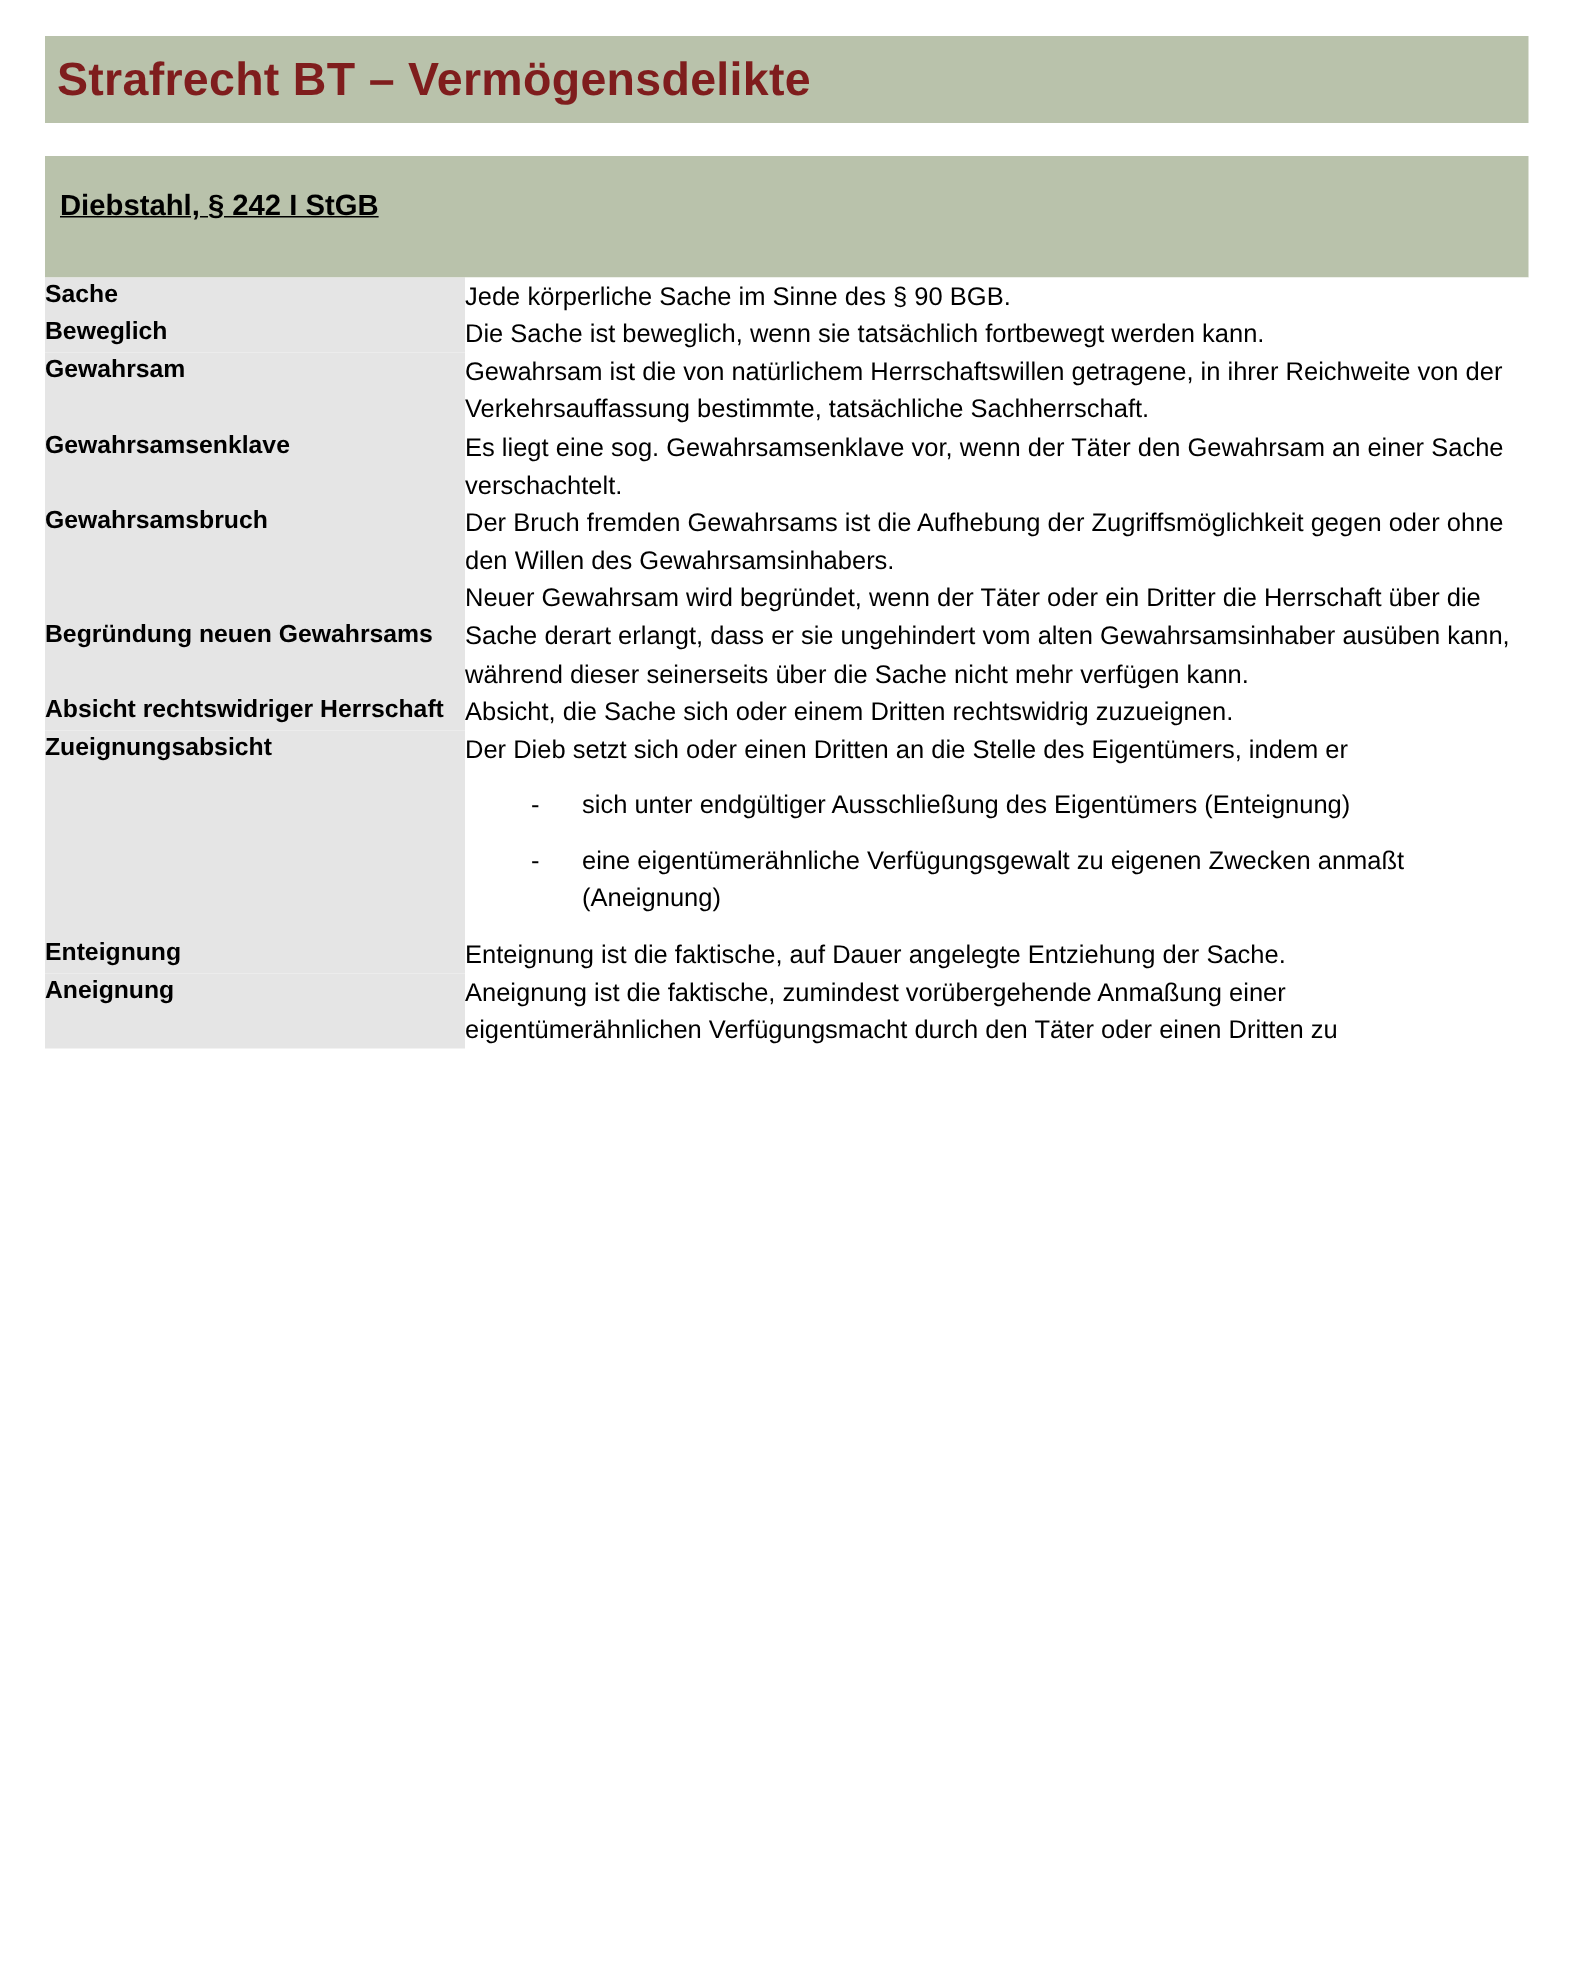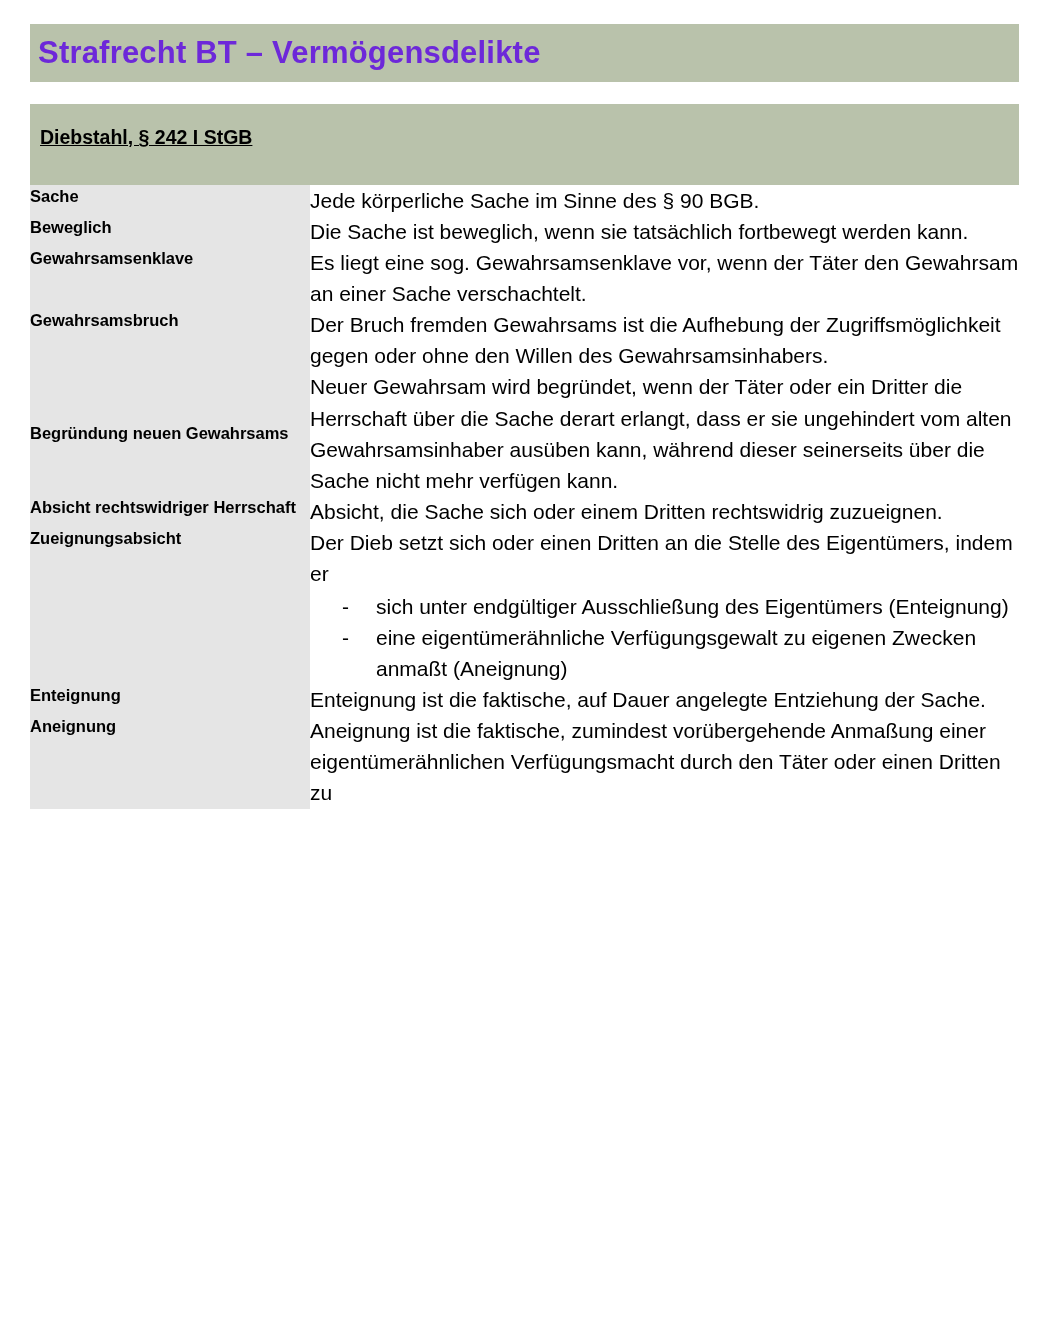--- a/index.html
+++ b/index.html
@@ -28,21 +28,21 @@
     height: 58px;
     display: flex;
     align-items: center;
     padding-left: 8px;
     box-sizing: border-box;
   }
   .doc-title {
     font-size: 31px;
     font-weight: bold;
     letter-spacing: 0.2px;
-    color: #6d28d9;
+    color: #7f1d1d;
   }
   .section-header-bar {
     margin: 22px 40px 0 30px;
     background: #b9c2ab;
     height: 81px;
     display: flex;
     align-items: flex-start;
     padding: 22px 0 0 10px;
     box-sizing: border-box;
   }
@@ -72,36 +72,36 @@
     font-weight: bold;
     line-height: 1.45;
   }
   td.term-cell.middle {
     vertical-align: middle;
   }
   td.def-cell {
     background: #ffffff;
     padding: 22px 0 18px 20px;
     box-sizing: border-box;
-    font-size: 21px;
+    font-size: 17px;
     line-height: 1.48;
   }
   .def-text {
     white-space: pre-line;
   }
   ul.dash-list {
     list-style: none;
     margin: 2px 0 0 0;
     padding: 0 0 0 32px;
   }
   ul.dash-list li {
     position: relative;
     padding-left: 34px;
     line-height: 1.48;
-    margin: 0;
+    margin: 12px;
   }
   ul.dash-list li::before {
     content: "-";
     position: absolute;
     left: 0;
     top: 0;
   }
 </style>
 </head>
 <body>
@@ -121,20 +121,26 @@
       <tr>
         <td class="term-cell">Sache</td>
         <td class="def-cell">
           <div class="def-text">Jede körperliche Sache im Sinne des § 90 BGB.</div>
         </td>
       </tr>
       <tr>
         <td class="term-cell">Beweglich</td>
         <td class="def-cell">
           <div class="def-text">Die Sache ist beweglich, wenn sie tatsächlich fortbewegt werden kann.</div>
+        </td>
+      </tr>
+      <tr>
+        <td class="term-cell">Gewahrsam</td>
+        <td class="def-cell">
+          <div class="def-text">Gewahrsam ist die von natürlichem Herrschaftswillen getragene, in ihrer Reichweite von der Verkehrsauffassung bestimmte, tatsächliche Sachherrschaft.</div>
         </td>
       </tr>
       <tr>
         <td class="term-cell">Gewahrsamsenklave</td>
         <td class="def-cell">
           <div class="def-text">Es liegt eine sog. Gewahrsamsenklave vor, wenn der Täter den Gewahrsam an einer Sache verschachtelt.</div>
         </td>
       </tr>
       <tr>
         <td class="term-cell">Gewahrsamsbruch</td>

